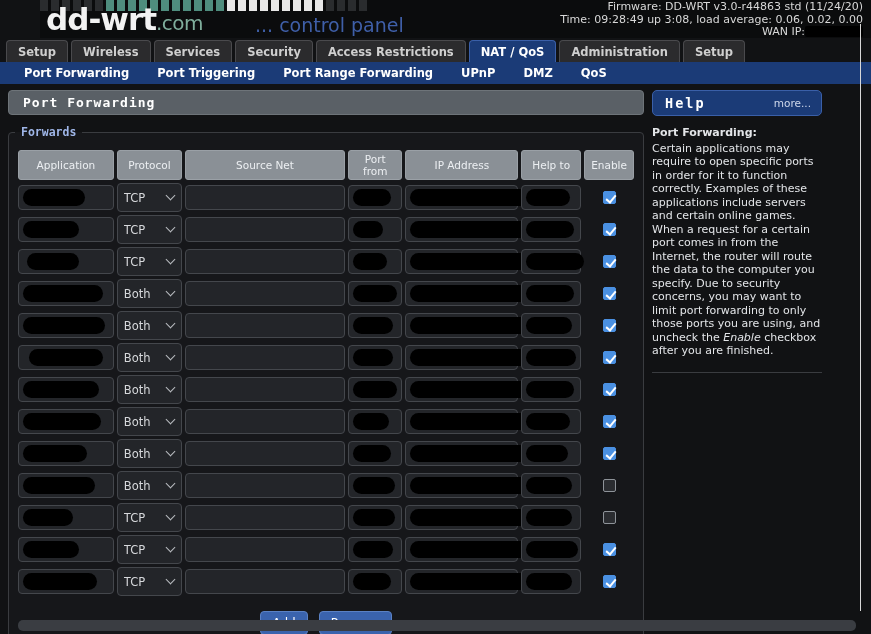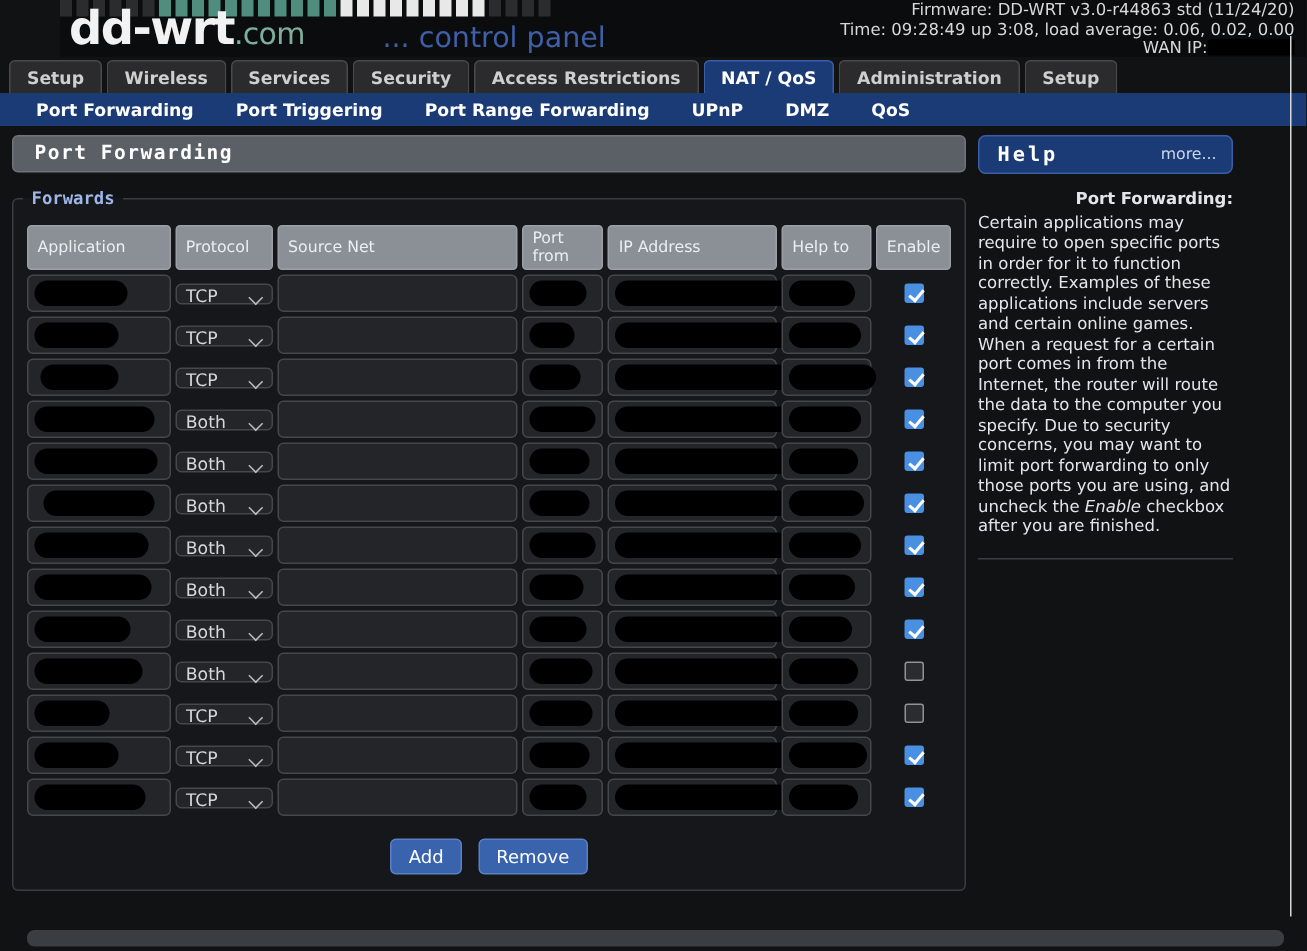--- a/index.html
+++ b/index.html
@@ -78,37 +78,37 @@
     border: 1px solid #3a3c40; border-radius: 4px; background: #16171a;
   }
   fieldset.forwards > legend {
     color: #9fb6e8; font-size: 11.5px; font-weight: 700; padding: 0 6px;
     font-family: "DejaVu Sans Mono", monospace;
   }
 
   table.fwd { width: 100%; border-collapse: separate; border-spacing: 3px 3px; }
   table.fwd th {
     background: #8a9096; color: #eceff2; font-size: 10.5px; font-weight: 400;
-    text-align: left; padding: 2px 6px; border-radius: 3px;
+    text-align: center; padding: 2px 6px; border-radius: 3px;
     border: 1px solid #9aa0a6; height: 15px;
   }
   table.fwd td { padding: 0; vertical-align: middle; }
 
   .cell-in {
     position: relative; height: 25px; background: #232529;
     border: 1px solid #44474c; border-radius: 4px; overflow: visible;
   }
   .redact {
     position: absolute; background: #000; border-radius: 9px;
     top: 3px; left: 4px; height: 17px;
   }
   .redact.b2 { border-radius: 11px; }
 
   select.proto {
-    width: 100%; height: 14px; background: #232529; color: #d6d8db;
+    width: 100%; height: 29px; background: #232529; color: #d6d8db;
     border: 1px solid #44474c; border-radius: 4px;
     font-size: 11.5px; padding-left: 6px;
     font-family: "DejaVu Sans", sans-serif;
     -webkit-appearance: none; appearance: none;
   }
   .selwrap { position: relative; }
   .selwrap .chev {
     position: absolute; right: 8px; top: 9px; width: 7px; height: 7px;
     border-right: 1.6px solid #b9bcc0; border-bottom: 1.6px solid #b9bcc0;
     transform: rotate(45deg); pointer-events: none;
@@ -138,21 +138,21 @@
     height: 26px; background: #1b3b77; border: 1px solid #3a5fa8; border-radius: 5px;
     display: flex; align-items: center; justify-content: space-between;
     padding: 0 10px 0 12px;
   }
   .helpbtn .ht {
     color: #fff; font-size: 13.5px; font-weight: 700; letter-spacing: 2px;
     font-family: "DejaVu Sans Mono", monospace;
   }
   .helpbtn .hm { color: #cdd7ea; font-size: 10.5px; cursor: pointer; }
   .helpbody { margin-top: 10px; color: #e3e5e8; font-size: 11px; line-height: 13.5px; }
-  .helpbody .hh { font-weight: 700; display: block; margin-bottom: 2px; text-align: right; }
+  .helpbody .hh { font-weight: 700; display: block; margin-bottom: 2px; }
   .helpbody i { font-style: italic; }
   .helprule { margin-top: 14px; border-top: 1px solid #3a3c40; }
 
   .vline { position: absolute; left: 860px; top: 24px; width: 1px; height: 587px; background: #d8d8d8; }
   .hscroll {
     position: absolute; left: 18px; bottom: 3px; width: 838px; height: 11px;
     background: #3a3d42; border-radius: 5px; cursor: pointer;
   }
 </style>
 </head>

